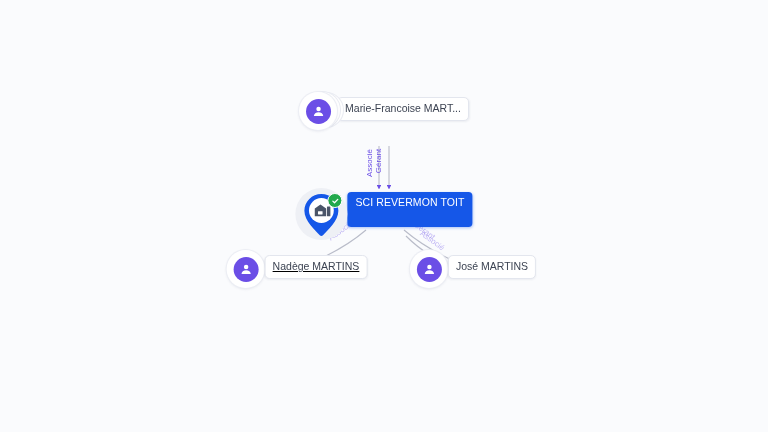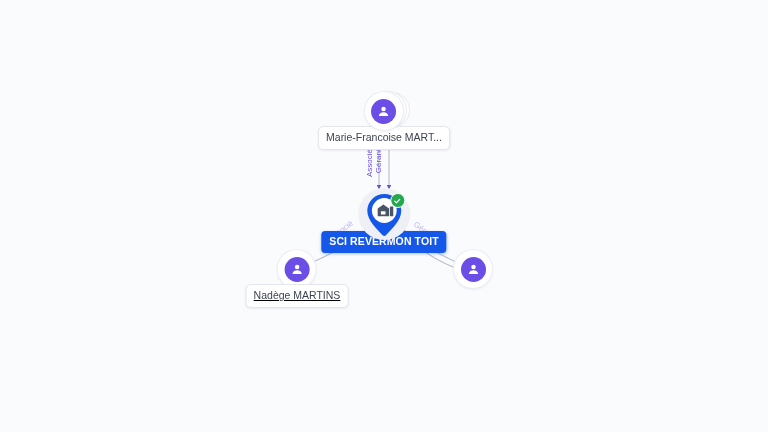--- a/index.html
+++ b/index.html
@@ -22,21 +22,21 @@
     position: absolute;
     left: 0; top: 0;
     width: 768px;
     height: 432px;
   }
 
   
   .node {
     position: absolute;
     display: flex;
-    flex-direction: column;
+    flex-direction: row;
     align-items: center;
   }
 
   
   .person-halo {
     width: 38px;
     height: 38px;
     border-radius: 50%;
     background: #ffffff;
     box-shadow: 0 0 0 1px #eceef4, 0 1px 3px rgba(40,50,90,.13);
@@ -107,23 +107,23 @@
     display: flex;
     align-items: center;
     justify-content: center;
   }
   .chip-company {
     margin-top: -9px;
     background: #1557e8;
     border-radius: 4px;
     color: #ffffff;
     font-size: 10.5px;
-    font-weight: bold;
+    font-weight: normal;
     line-height: 1;
-    padding: 5px 8px 6px 8px;
+    padding: 5px 8px 20px 8px;
     white-space: nowrap;
     letter-spacing: .1px;
     box-shadow: 0 1px 3px rgba(21,87,232,.35);
     text-align: center;
   }
 
   
   .edge-label {
     position: absolute;
     color: #6b4ee6;
@@ -221,15 +221,16 @@
 
   <div class="node" style="left:473px; top:250px; transform: translateX(-50%);">
     <div class="person-halo">
       <div class="person-avatar">
         <svg width="15" height="15" viewBox="0 0 24 24" fill="#ffffff">
           <circle cx="12" cy="8" r="3.6"></circle>
           <path d="M4.6 19.2c0-4 3.3-6.1 7.4-6.1s7.4 2.1 7.4 6.1z"></path>
         </svg>
       </div>
     </div>
+    <div class="chip">José MARTINS</div>
   </div>
 
 </div>
 
 </body></html>

